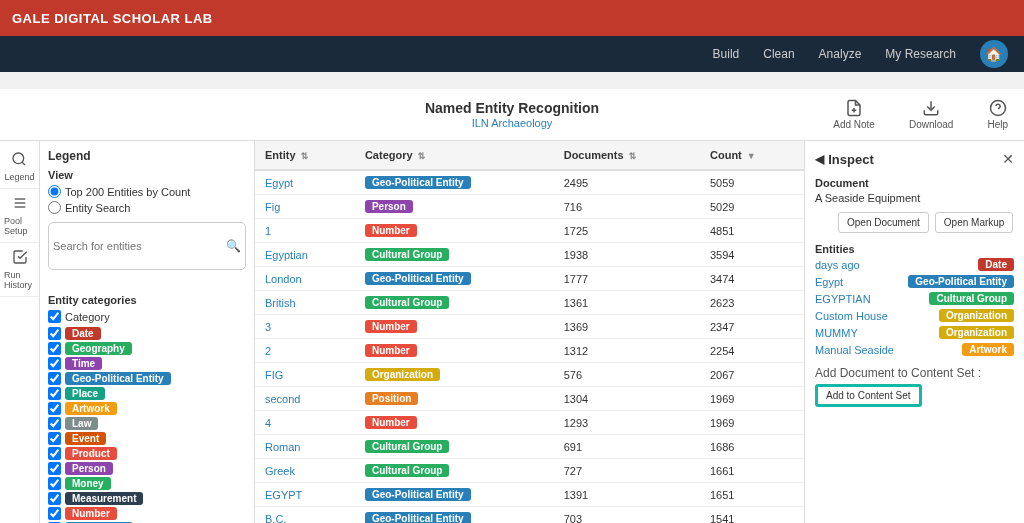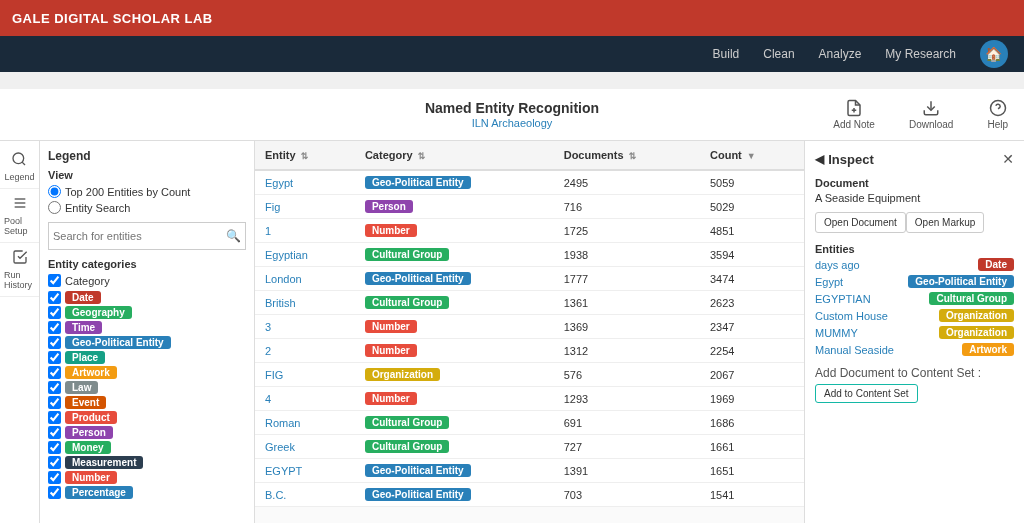--- a/index.html
+++ b/index.html
@@ -25,21 +25,21 @@
     
     .main { display: flex; height: calc(523px - 36px - 36px - 52px); }
 
     
     .sidebar { width: 215px; background: white; border-right: 1px solid #ddd; padding: 8px; overflow-y: auto; flex-shrink: 0; }
     .sidebar-section { margin-bottom: 8px; }
     .legend-title { font-size: 12px; font-weight: bold; color: #333; margin-bottom: 6px; }
     .view-label { font-size: 11px; font-weight: bold; color: #333; margin-bottom: 4px; }
     .radio-group { display: flex; flex-direction: column; gap: 3px; margin-bottom: 8px; }
     .radio-item { display: flex; align-items: center; gap: 4px; font-size: 11px; color: #333; cursor: pointer; }
-    .search-box { display: flex; align-items: center; border: 1px solid #ccc; border-radius: 0; padding: 6px 4px; margin-bottom: 8px; }
+    .search-box { display: flex; align-items: center; border: 1px solid #ccc; border-radius: 5px; padding: 16px 4px; margin-bottom: 24px; }
     .search-box input { border: none; outline: none; font-size: 11px; flex: 1; color: #888; }
     .search-box button { background: none; border: none; cursor: pointer; font-size: 12px; color: #555; }
     .entity-categories-title { font-size: 11px; font-weight: bold; color: #333; margin-bottom: 4px; }
     .category-label { font-size: 11px; color: #333; margin-bottom: 4px; display: flex; align-items: center; gap: 4px; }
     .category-tags { display: flex; flex-direction: column; gap: 2px; }
     .category-tag-row { display: flex; align-items: center; gap: 4px; }
     .tag { display: inline-block; padding: 1px 7px; border-radius: 3px; font-size: 10px; color: white; font-weight: bold; }
     .tag-date { background: #c0392b; }
     .tag-time { background: #8e44ad; }
     .tag-geography { background: #27ae60; }
@@ -69,28 +69,28 @@
     .content table tbody td { padding: 5px 10px; font-size: 11px; color: #333; }
     .sort-indicator { font-size: 9px; color: #888; margin-left: 2px; }
 
     
     .right-panel { width: 220px; background: white; border-left: 1px solid #ddd; padding: 10px; flex-shrink: 0; overflow-y: auto; }
     .panel-header { display: flex; align-items: center; justify-content: space-between; margin-bottom: 10px; }
     .panel-title { font-size: 13px; font-weight: bold; color: #333; display: flex; align-items: center; gap: 4px; }
     .close-btn { cursor: pointer; font-size: 14px; color: #555; background: none; border: none; }
     .panel-section-label { font-size: 11px; font-weight: bold; color: #333; margin-bottom: 3px; }
     .panel-doc-name { font-size: 11px; color: #333; margin-bottom: 8px; }
-    .panel-buttons { display: flex; margin-bottom: 10px; }
+    .panel-buttons { display: flex; gap: 6px; margin-bottom: 10px; margin-left: 23px; }
     .panel-btn { padding: 4px 8px; font-size: 10px; border: 1px solid #ccc; background: white; border-radius: 3px; cursor: pointer; color: #333; }
     .panel-entities { display: flex; flex-direction: column; gap: 4px; margin-bottom: 10px; }
     .entity-row { display: flex; align-items: center; justify-content: space-between; }
     .entity-name { font-size: 11px; color: #2980b9; cursor: pointer; }
     .add-to-content { margin-top: 4px; }
     .add-label { font-size: 12px; color: #555; margin-bottom: 4px; }
-    .add-btn { padding: 3px 8px; font-size: 10px; border: 1px solid #14b8a6; background: white; border-radius: 3px; cursor: pointer; color: #333; }
+    .add-btn { padding: 3px 8px; font-size: 10px; border: 3px solid #14b8a6; background: white; border-radius: 3px; cursor: pointer; color: #333; }
 
     .left-strip { width: 40px; background: white; border-right: 1px solid #ddd; display: flex; flex-direction: column; align-items: center; padding-top: 4px; }
   </style>
 </head>
 <body>
 
 <div class="header">
   <span style="color:white;font-weight:bold;font-size:13px;letter-spacing:0.5px;">GALE DIGITAL SCHOLAR LAB</span>
 </div>
 
@@ -324,20 +324,26 @@
     <td>1312</td>
     <td>2254</td>
   </tr>
           <tr>
     <td style="color:#2980b9;cursor:pointer;">FIG</td>
     <td><span class="tag tag-organization">Organization</span></td>
     <td>576</td>
     <td>2067</td>
   </tr>
           <tr>
+    <td style="color:#2980b9;cursor:pointer;">second</td>
+    <td><span class="tag tag-position">Position</span></td>
+    <td>1304</td>
+    <td>1969</td>
+  </tr>
+          <tr>
     <td style="color:#2980b9;cursor:pointer;">4</td>
     <td><span class="tag tag-number">Number</span></td>
     <td>1293</td>
     <td>1969</td>
   </tr>
           <tr>
     <td style="color:#2980b9;cursor:pointer;">Roman</td>
     <td><span class="tag tag-cultural">Cultural Group</span></td>
     <td>691</td>
     <td>1686</td>

